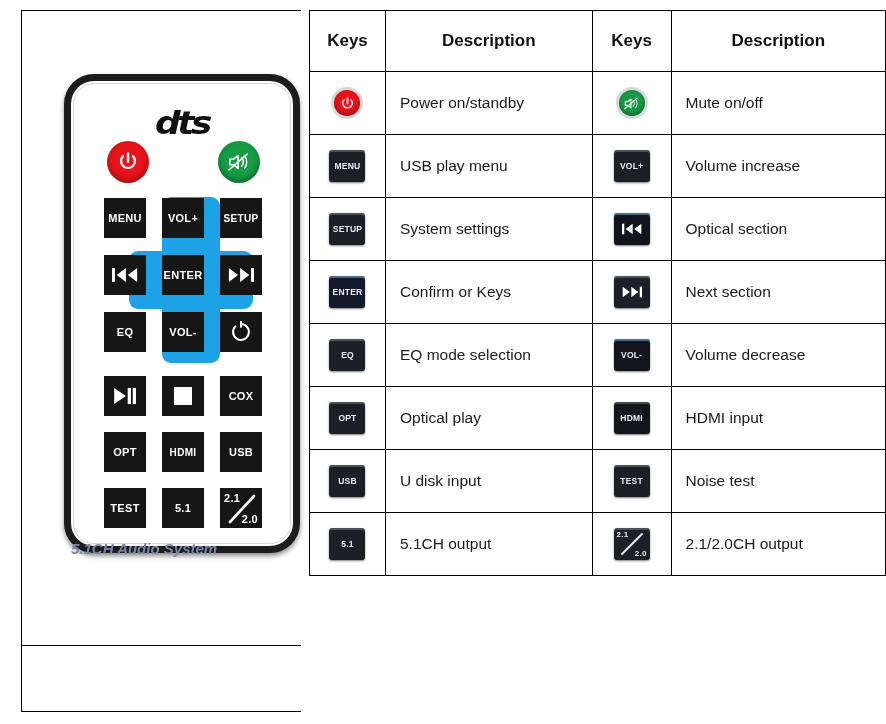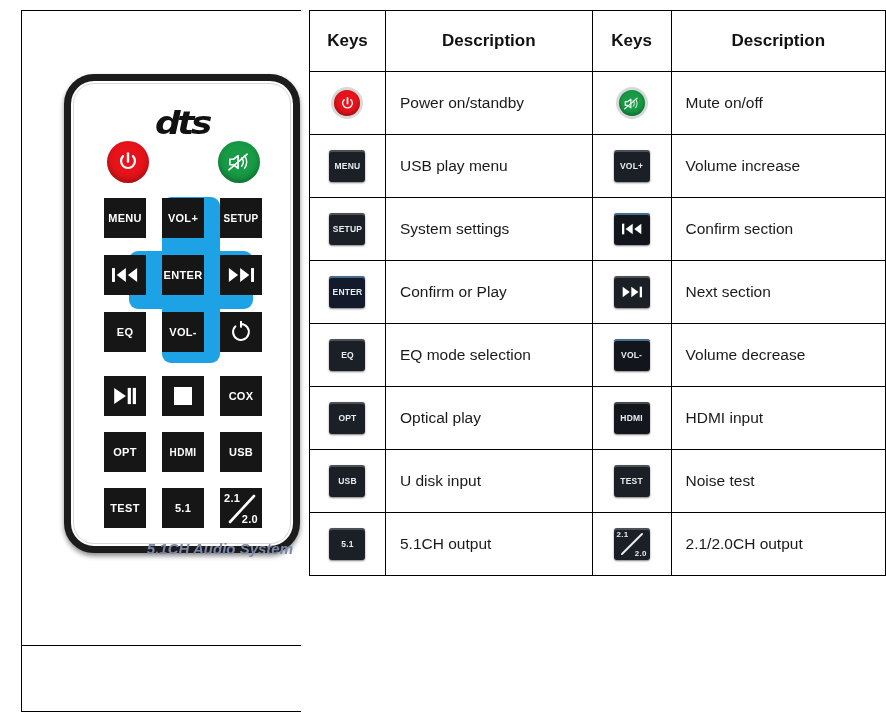--- a/index.html
+++ b/index.html
@@ -64,21 +64,21 @@
   .sq-btn{
     position:absolute;width:42px;height:40px;background:#161616;
     display:flex;align-items:center;justify-content:center;
     color:#fff;font-size:11px;font-weight:bold;letter-spacing:.3px;
     font-family:"Liberation Sans", sans-serif;
   }
   .sq-btn.wide-label{font-size:10px;}
 
   
   #remote-tagline{
-    position:absolute;left:0;right:0;top:459px;text-align:right;
+    position:absolute;left:0;right:0;top:459px;text-align:left;
     font-style:italic;font-weight:bold;font-size:15px;color:#7b86a8;
     font-family:"Liberation Sans", sans-serif;
   }
 
   
   #tbl{
     position:absolute;left:301px;top:10px;border-collapse:collapse;
     table-layout:fixed;background:#fff;margin-left:8px;
   }
   #tbl td,#tbl th{
@@ -307,28 +307,28 @@
         <td class="desccell">System settings</td>
         <td class="keycell">
           <span class="chip prev">
             <svg width="20" height="12" viewBox="0 0 30 18">
               <rect x="0" y="1" width="3.4" height="16" fill="#fff"></rect>
               <path d="M16 1v16L5.4 9z" fill="#fff"></path>
               <path d="M29 1v16L18.4 9z" fill="#fff"></path>
             </svg>
           </span>
         </td>
-        <td class="desccell">Confirm section</td>
+        <td class="desccell">Optical section</td>
       </tr>
 
       <tr>
         <td class="keycell">
           <span class="chip enter">ENTER</span>
         </td>
-        <td class="desccell">Confirm or Play</td>
+        <td class="desccell">Confirm or Keys</td>
         <td class="keycell">
           <span class="chip">
             <svg width="20" height="12" viewBox="0 0 30 18">
               <path d="M1 1v16l10.6-8z" fill="#fff"></path>
               <path d="M14 1v16l10.6-8z" fill="#fff"></path>
               <rect x="26.6" y="1" width="3.4" height="16" fill="#fff"></rect>
             </svg>
           </span>
         </td>
         <td class="desccell">Next section</td>

